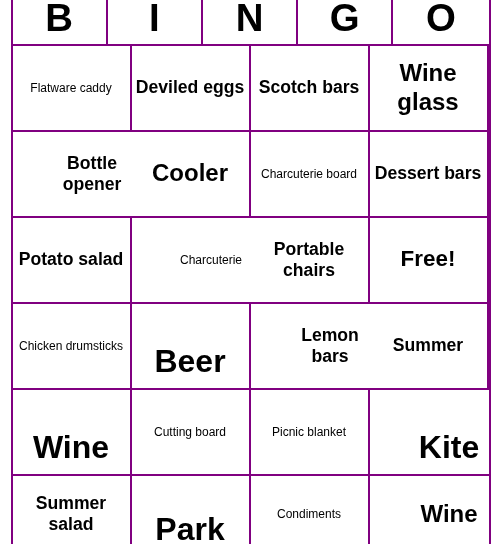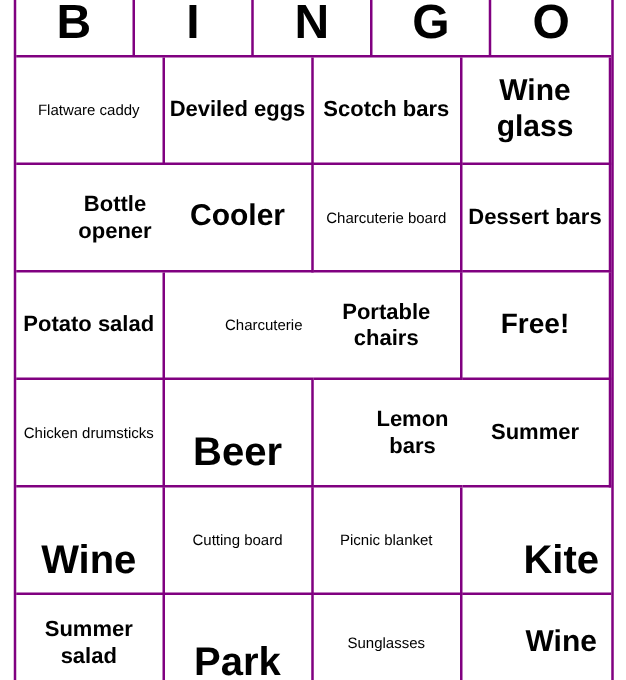--- a/index.html
+++ b/index.html
@@ -151,19 +151,19 @@
       <div class="bingo-cell">
         <span class="cell-text size-xlarge">Kite</span>
       </div>
       <div class="bingo-cell">
         <span class="cell-text size-medium">Summer salad</span>
       </div>
       <div class="bingo-cell">
         <span class="cell-text size-xlarge">Park</span>
       </div>
       <div class="bingo-cell">
-        <span class="cell-text size-small">Sunglasses</span>
+        <span class="cell-text size-small">Condiments</span>
       </div>
       <div class="bingo-cell">
         <span class="cell-text size-large">Wine</span>
       </div>
     </div>
 </div>
 
 </body></html>

